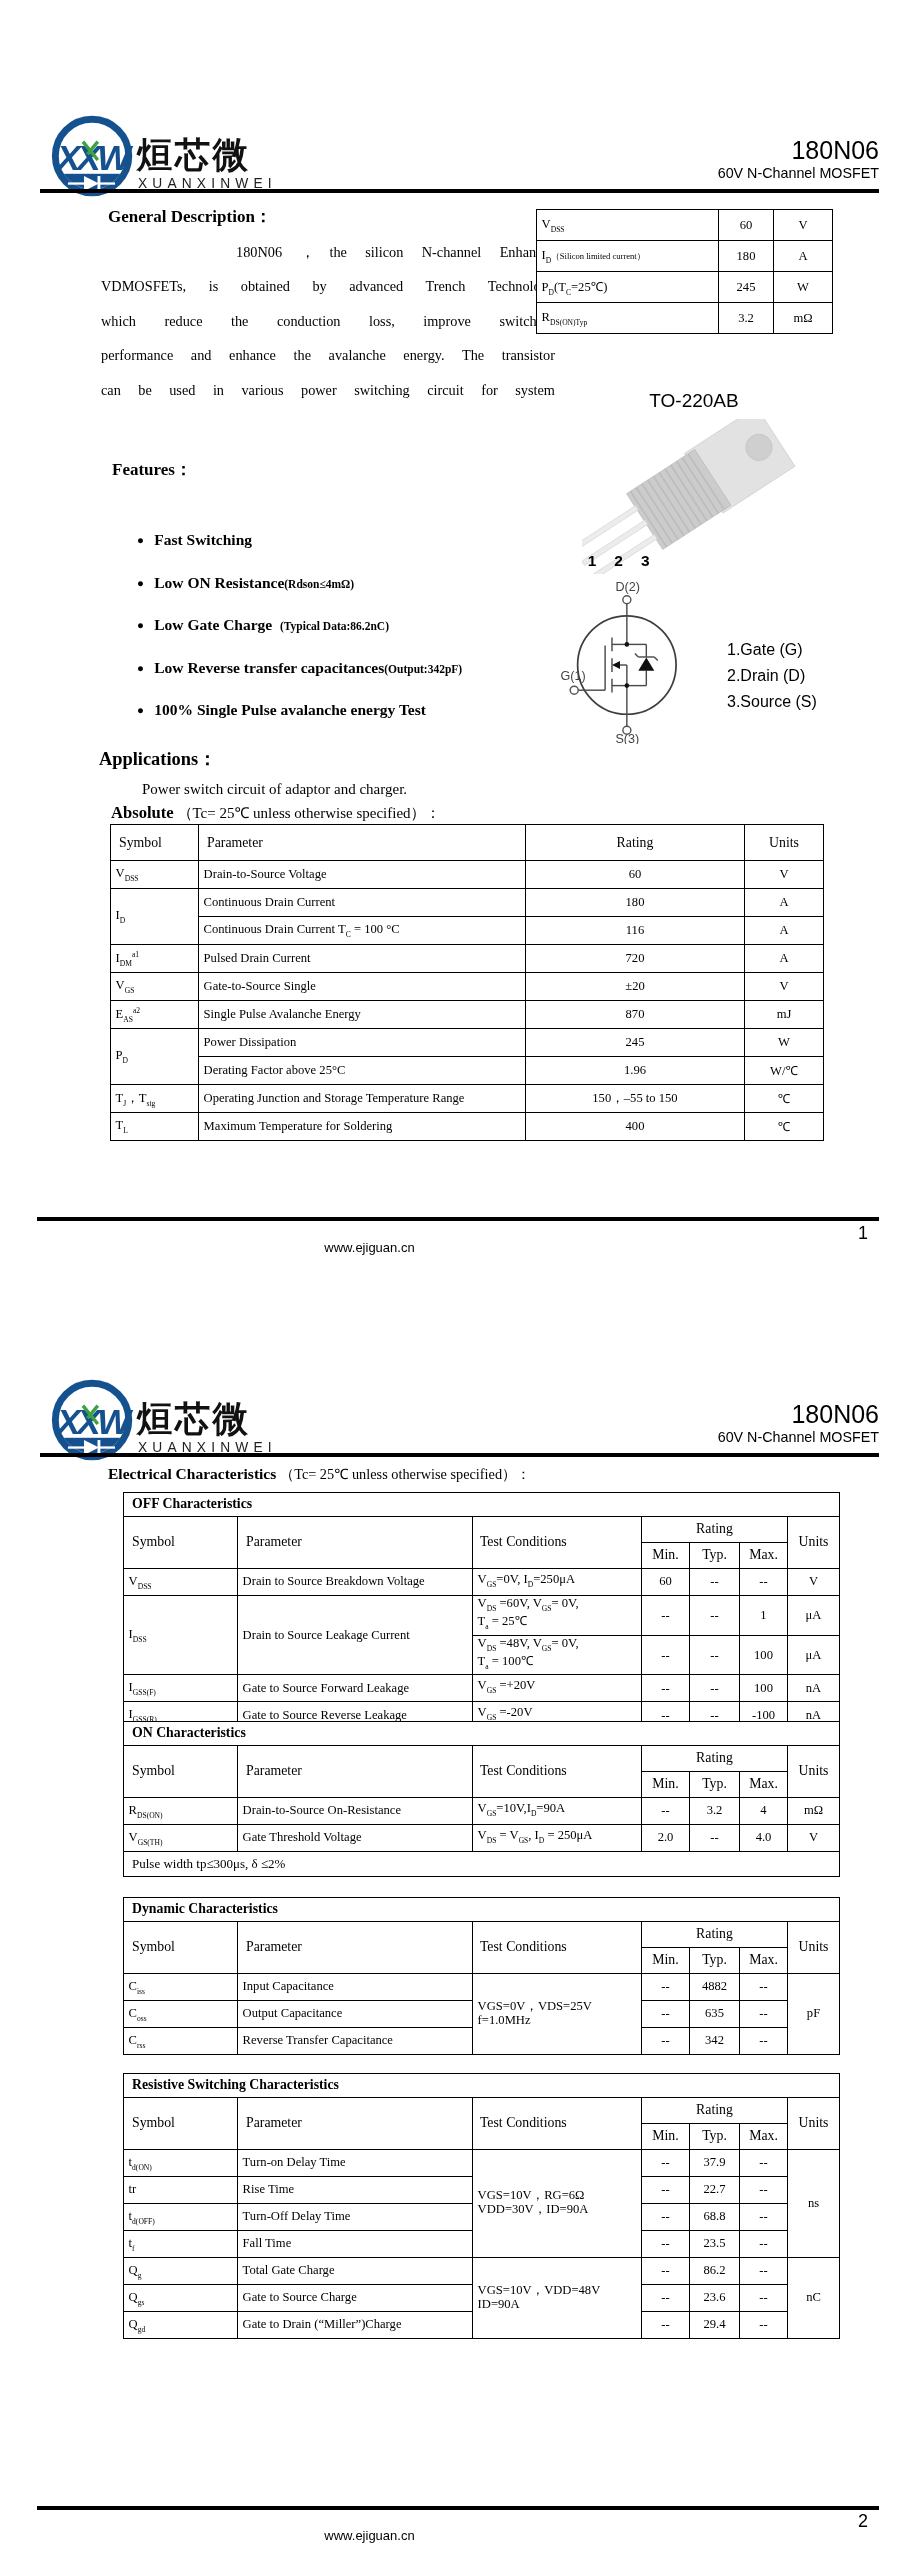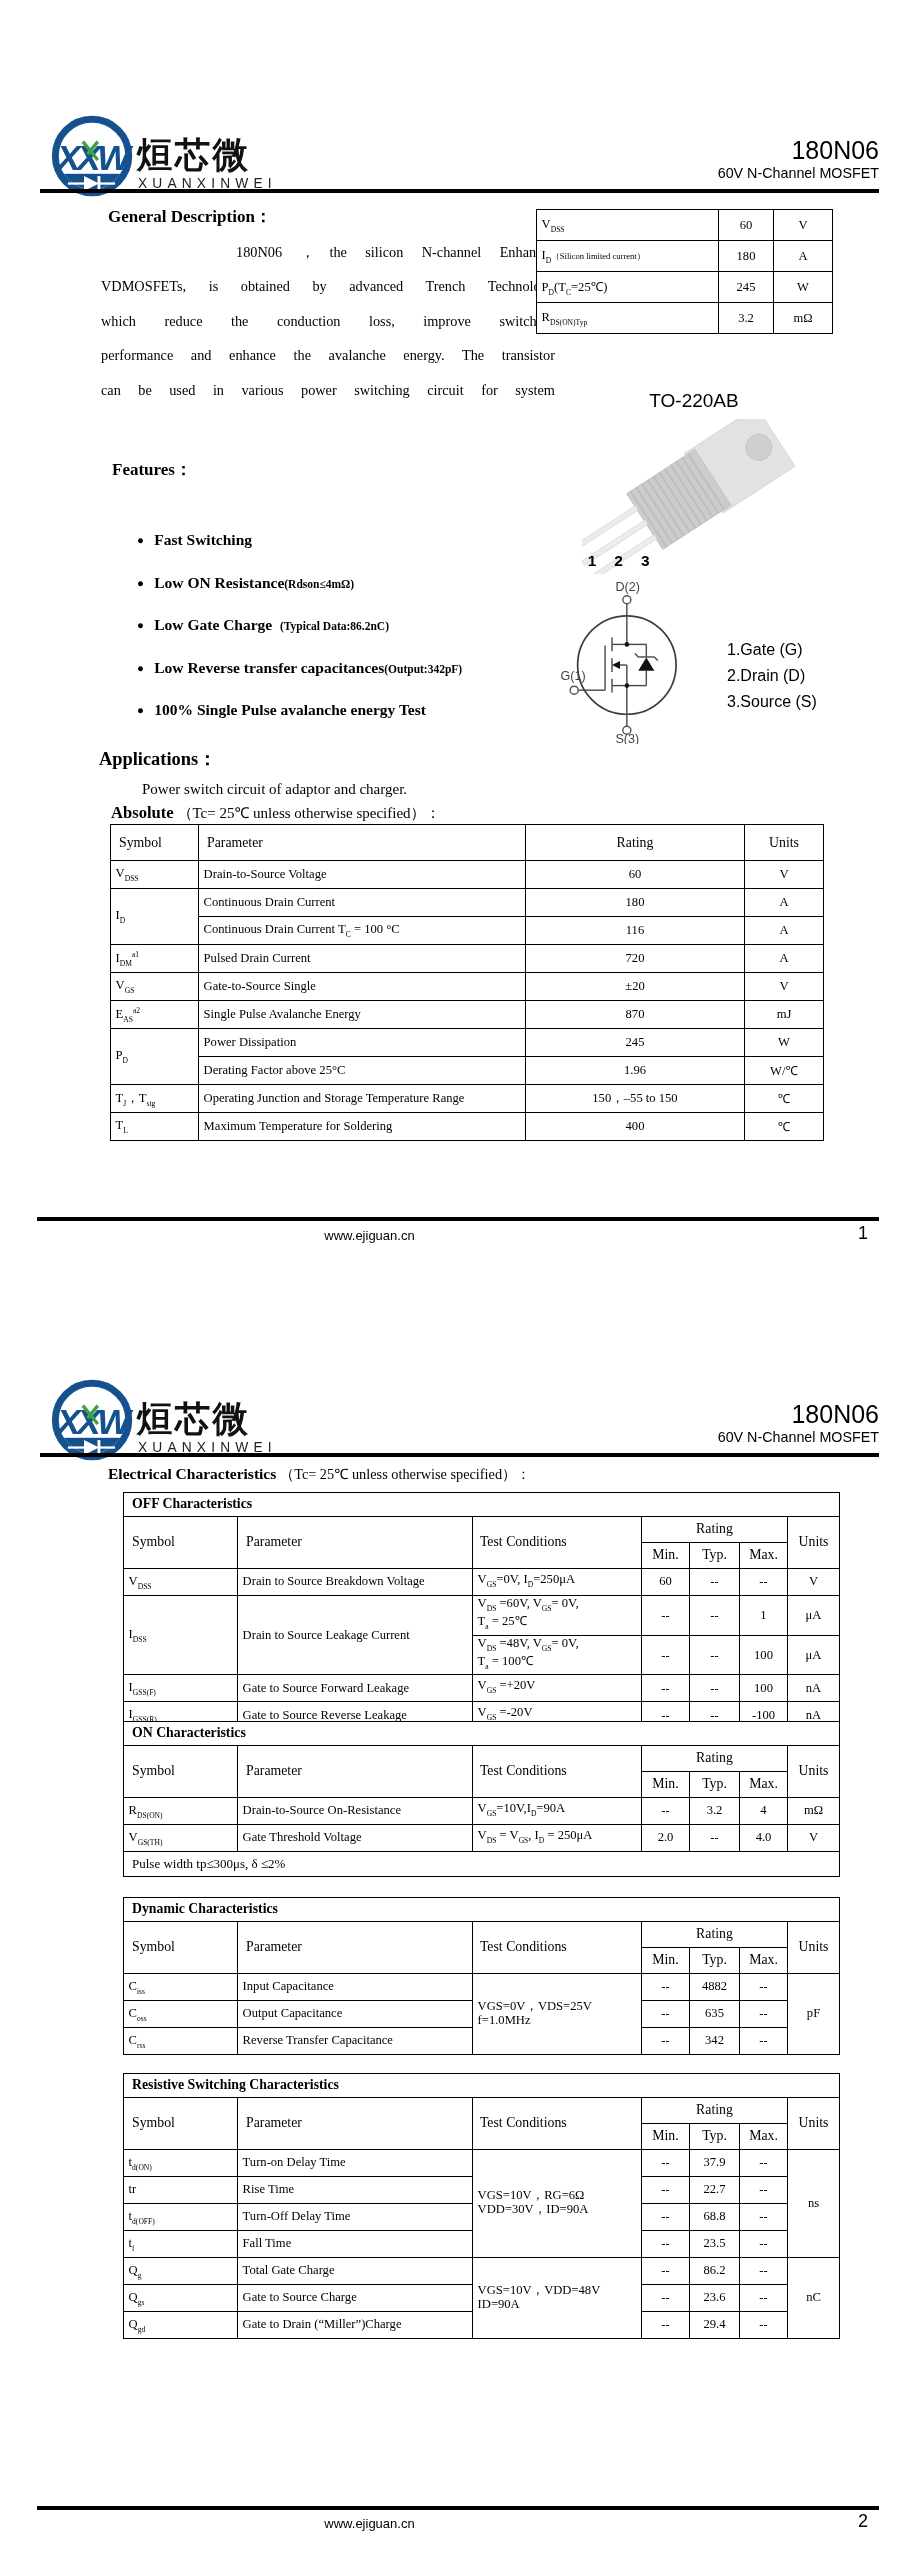--- a/index.html
+++ b/index.html
@@ -25,21 +25,21 @@
   .t td{font-size:12.6px;}
   .c{text-align:center;}
   .sym{font-size:13.8px;padding-left:8px;}
   .cond{font-size:11px;padding-left:5.7px;line-height:13.8px;}
   .title-row td{font-weight:bold;font-size:13.8px;padding:3.4px 2.3px 3.4px 8px;}
   sub{font-size:0.6em;}
   sup{font-size:0.6em;}
   .sm{font-size:0.68em;}
   .pinlist div{font-family:"Liberation Sans",sans-serif;font-size:16px;line-height:26px;white-space:nowrap;}
   .footer-site{position:absolute;left:0;width:739px;text-align:center;
-               font-family:"Liberation Sans",sans-serif;font-size:13px;}
+               font-family:"Liberation Sans",sans-serif;font-size:13px;margin-top:12px;}
   .footer-num{position:absolute;left:858px;font-family:"Liberation Sans",sans-serif;font-size:18px;}
   .logo-cn{font-size:62px;font-weight:bold;letter-spacing:4px;}
   .lbl-pkg{position:absolute;font-family:"Liberation Sans",sans-serif;font-size:19px;}
 </style>
 </head>
 <body>
 
 <div id="sheet">
 
   <div class="abs" style="left:45px;top:107px;width:241px;height:98px">

